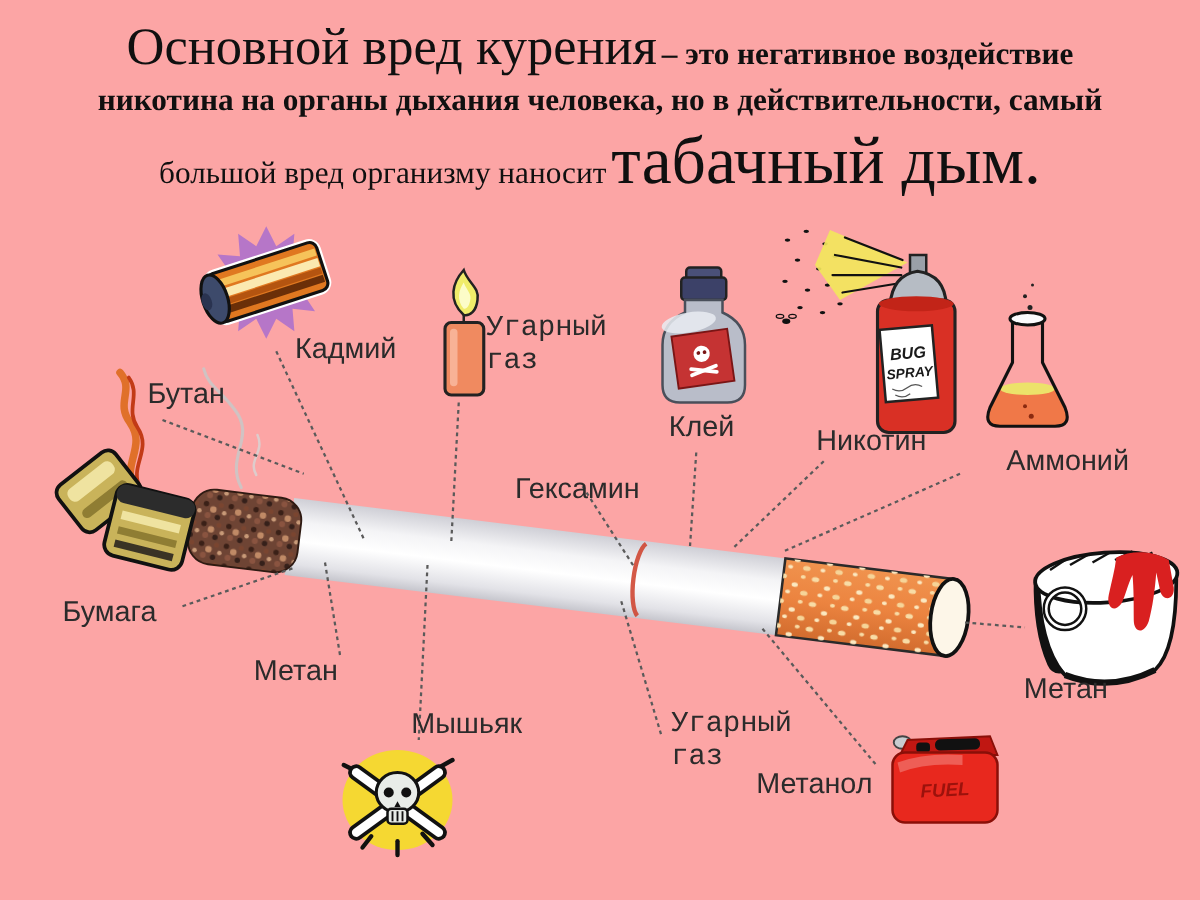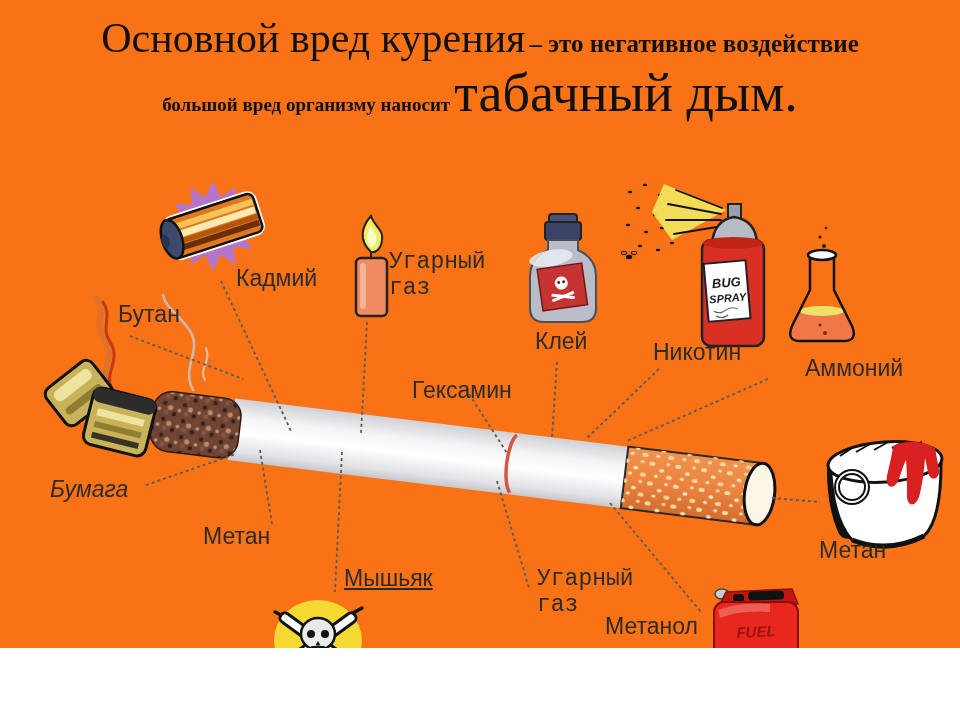--- a/index.html
+++ b/index.html
@@ -1,40 +1,41 @@
 <!DOCTYPE html>
 <html><head>
 <meta charset="utf-8">
 <style>
   html,body{margin:0;padding:0;background:#ffffff;}
-  .stage{position:relative;width:960px;height:648px;background:#f97316;overflow:hidden;
+  .stage{position:relative;width:960px;height:720px;background:#fca5a5;overflow:hidden;
          font-family:"Liberation Sans",sans-serif;}
   .title{position:absolute;top:16px;left:0;right:0;text-align:center;
          font-family:"Liberation Serif",serif;color:#101010;}
   .t-line1{line-height:1.05;}
   .t-line1 .big{font-size:42px;letter-spacing:0px;}
   .t-line1 .small{font-size:25px;font-weight:bold;}
   .t-line2{font-size:25px;font-weight:bold;margin-top:7px;line-height:1.1;}
   .t-line3{margin-top:6px;line-height:1.0;}
-  .t-line3 .small{font-size:19px;font-weight:bold;}
+  .t-line3 .small{font-size:25px;font-weight:normal;}
   .t-line3 .big{font-size:54px;}
   .diagram-svg{position:absolute;left:0;top:0;width:960px;height:720px;}
   .lbl{position:absolute;font-size:23px;color:#2b2b2b;white-space:nowrap;line-height:1.12;}
   .lbl.wrap{white-space:normal;font-family:Liberation Mono, monospace;}
 </style>
 </head>
 <body>
 
 <div class="stage">
 
   <div class="title">
     <div class="t-line1">
       <span class="big">Основной вред курения</span>
       <span class="small">– это негативное воздействие</span>
     </div>
+    <div class="t-line2">никотина на органы дыхания человека, но в действительности, самый</div>
     <div class="t-line3">
       <span class="small">большой вред организму наносит</span>
       <span class="big">табачный дым.</span>
     </div>
   </div>
 
   <svg class="diagram-svg" viewBox="0 0 960 720">
     <defs>
       <linearGradient id="paperGrad" x1="0" y1="0" x2="0" y2="1">
         <stop offset="0" stop-color="#cfcfd6"></stop>
@@ -254,20 +255,20 @@
     </g>
   </svg>
 
   <div class="lbl" style="left:118px;top:302px;">Бутан</div>
   <div class="lbl" style="left:236px;top:266px;">Кадмий</div>
   <div class="lbl wrap" style="left:389px;top:250px;width:96px;">Угарный газ</div>
   <div class="lbl" style="left:535px;top:329px;">Клей</div>
   <div class="lbl" style="left:653px;top:340px;text-align:center;">Никотин</div>
   <div class="lbl" style="left:805px;top:356px;">Аммоний</div>
   <div class="lbl" style="left:412px;top:350px;margin-top:28px;">Гексамин</div>
-  <div class="lbl" style="left:50px;top:477px;font-style:italic;">Бумага</div>
+  <div class="lbl" style="left:50px;top:477px;">Бумага</div>
   <div class="lbl" style="left:203px;top:524px;">Метан</div>
-  <div class="lbl" style="left:344px;top:566px;text-decoration:underline;">Мышьяк</div>
+  <div class="lbl" style="left:329px;top:566px;">Мышьяк</div>
   <div class="lbl wrap" style="left:537px;top:567px;width:96px;">Угарный газ</div>
   <div class="lbl" style="left:605px;top:614px;">Метанол</div>
   <div class="lbl" style="left:819px;top:538px;">Метан</div>
 
 </div>
 
 </body></html>

